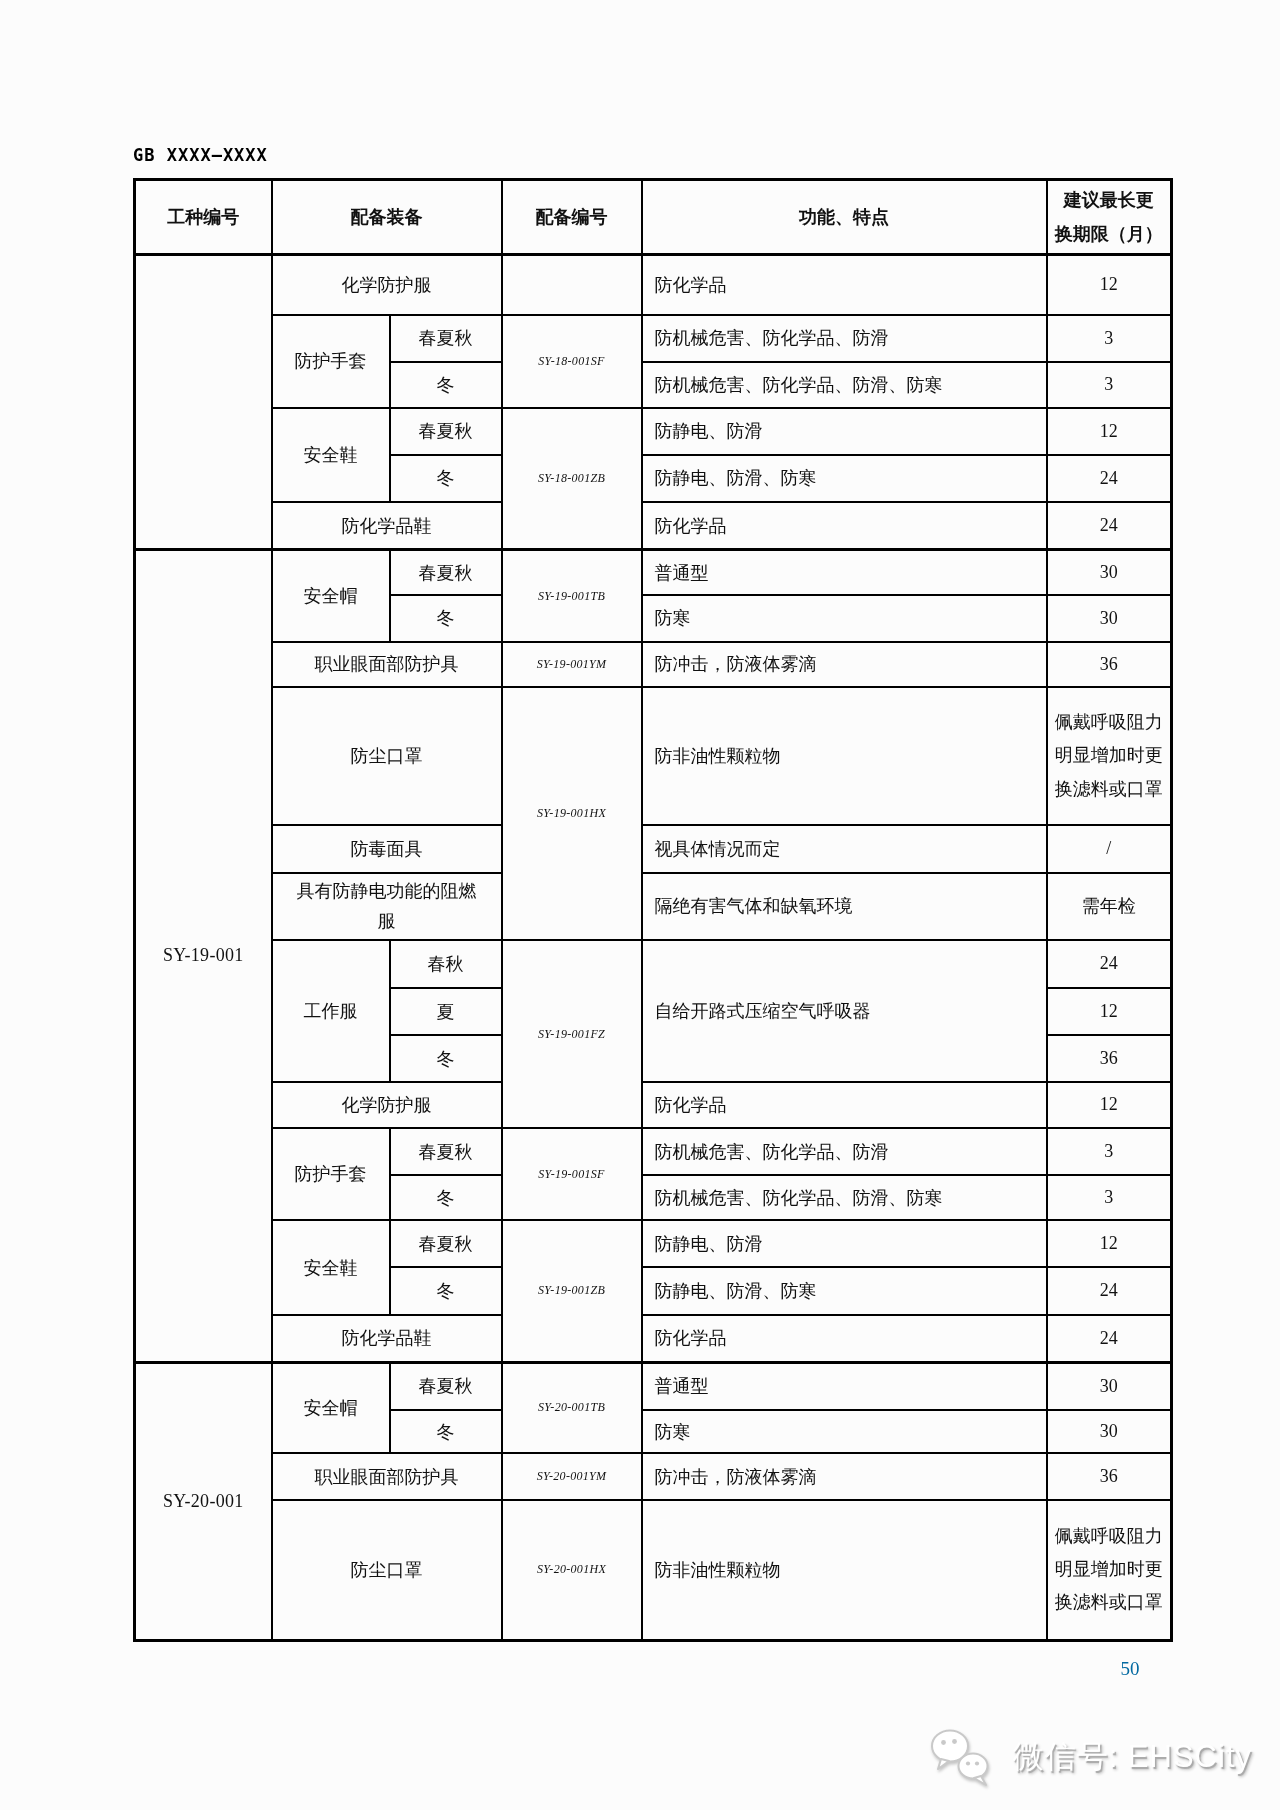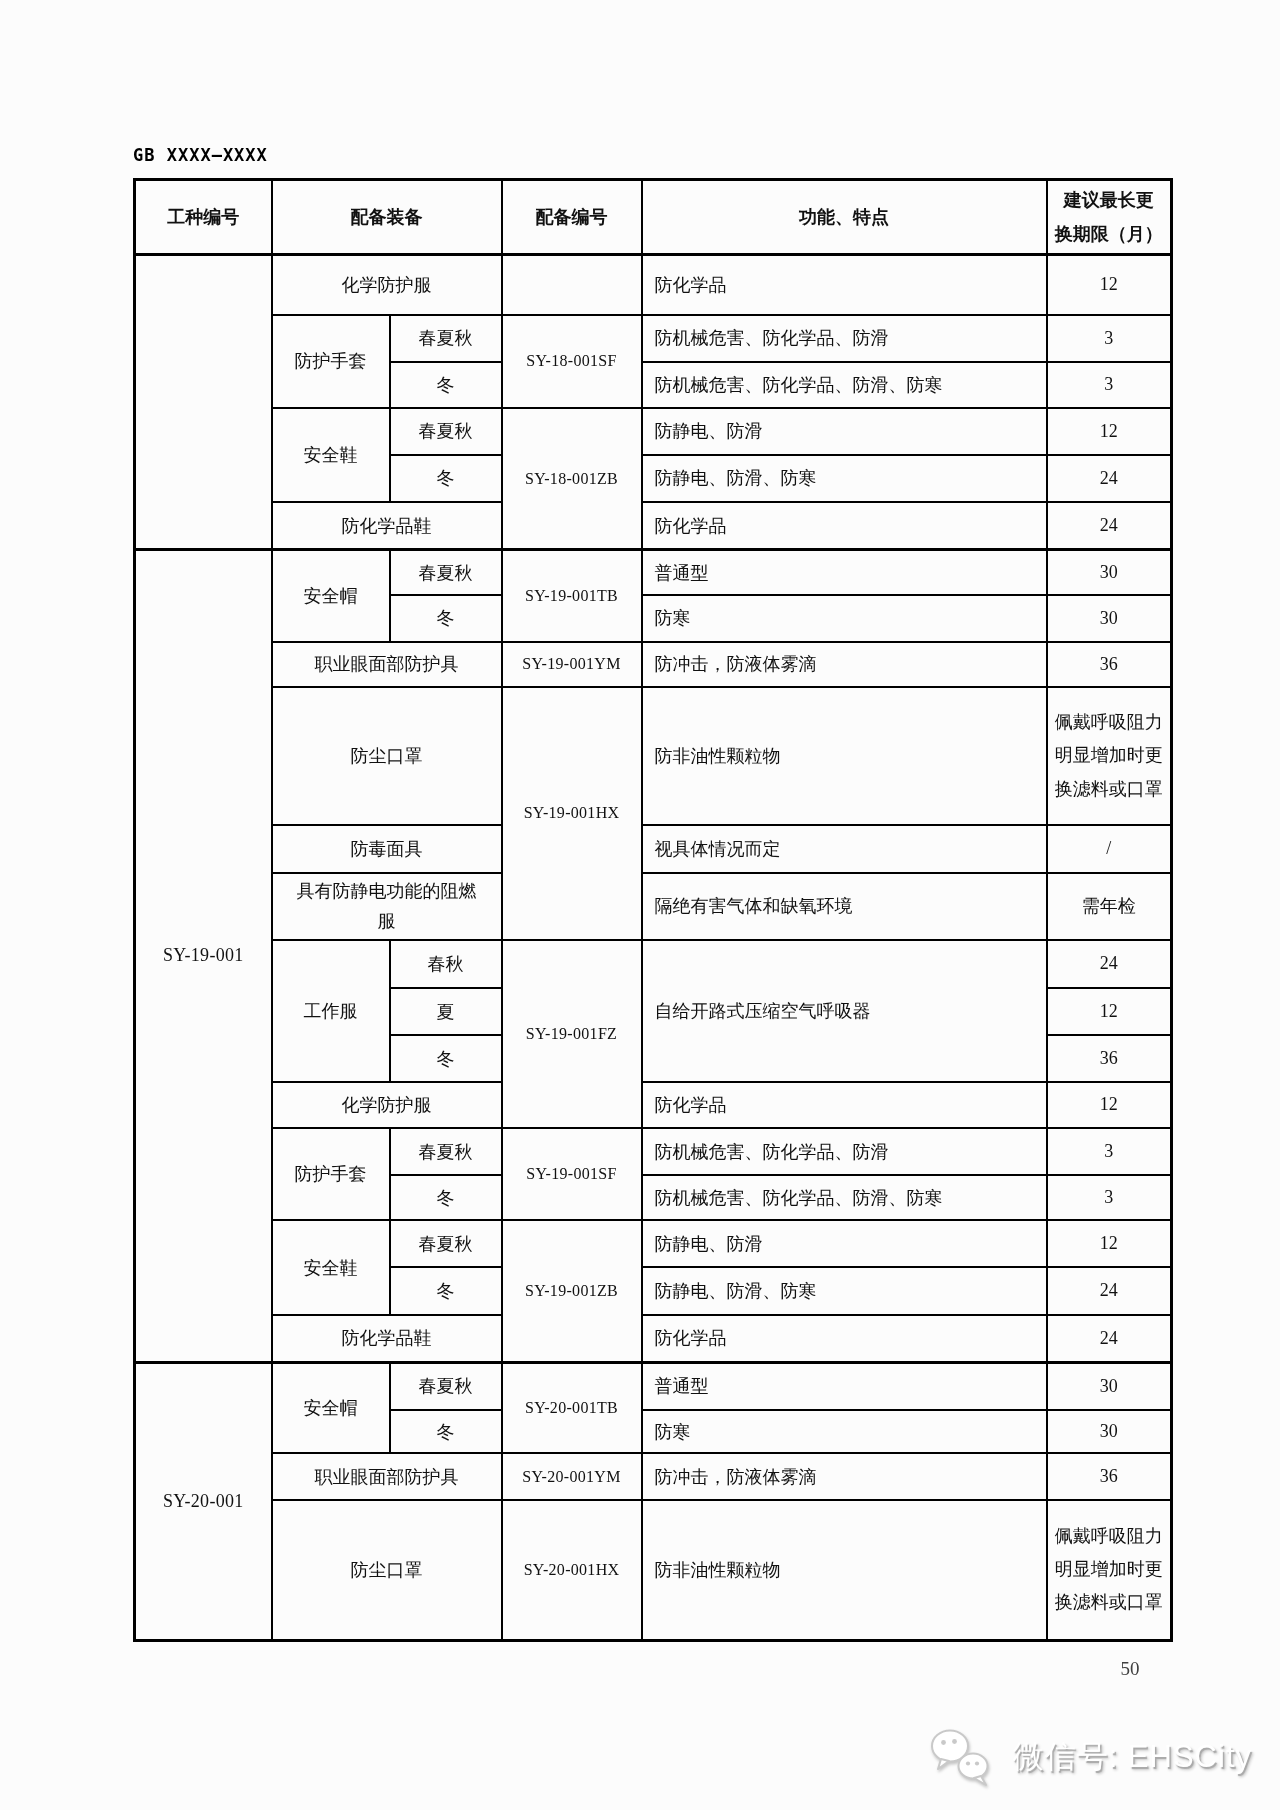--- a/index.html
+++ b/index.html
@@ -19,27 +19,27 @@
     border:3px solid #000;
   }
   .tbl th,.tbl td{
     border:2px solid #000;text-align:center;vertical-align:middle;
     padding:2px 4px;font-size:18px;color:#111;
     overflow:hidden;word-break:break-all;
   }
   .tbl thead th{font-weight:bold;border-bottom:3px solid #000;line-height:1.9;padding:2px 6px;}
   tr.sec td{border-top:3px solid #000;}
   td.func{text-align:left;padding:2px 20px 2px 12px;}
-  td.code{font-size:16px;letter-spacing:.3px;}
+  td.code{font-size:12px;letter-spacing:.3px;font-style:italic;}
   td.period{padding:2px 0;line-height:1.85;margin-left:16px;}
   td.wrap2{padding:2px 20px;line-height:1.7;}
   td.job{font-size:18px;letter-spacing:.3px;}
   .page-number{
     position:absolute;left:1108px;top:1658px;width:44px;text-align:center;
-    font-size:19px;color:#404040;
+    font-size:19px;color:#0369a1;
   }
   .footer{
     position:absolute;right:28px;top:1722px;height:70px;
     display:flex;align-items:center;gap:20px;
   }
   .wechat-icon svg{filter:drop-shadow(1.5px 2px 1.5px rgba(0,0,0,.22));display:block;}
   .watermark-text{
     font-family:"Liberation Sans","DejaVu Sans",sans-serif;
     font-size:31px;letter-spacing:1px;color:#ffffff;
     text-shadow:1.5px 1.5px 1px #a8a8a8, 2.5px 2.5px 3px #c4c4c4;

